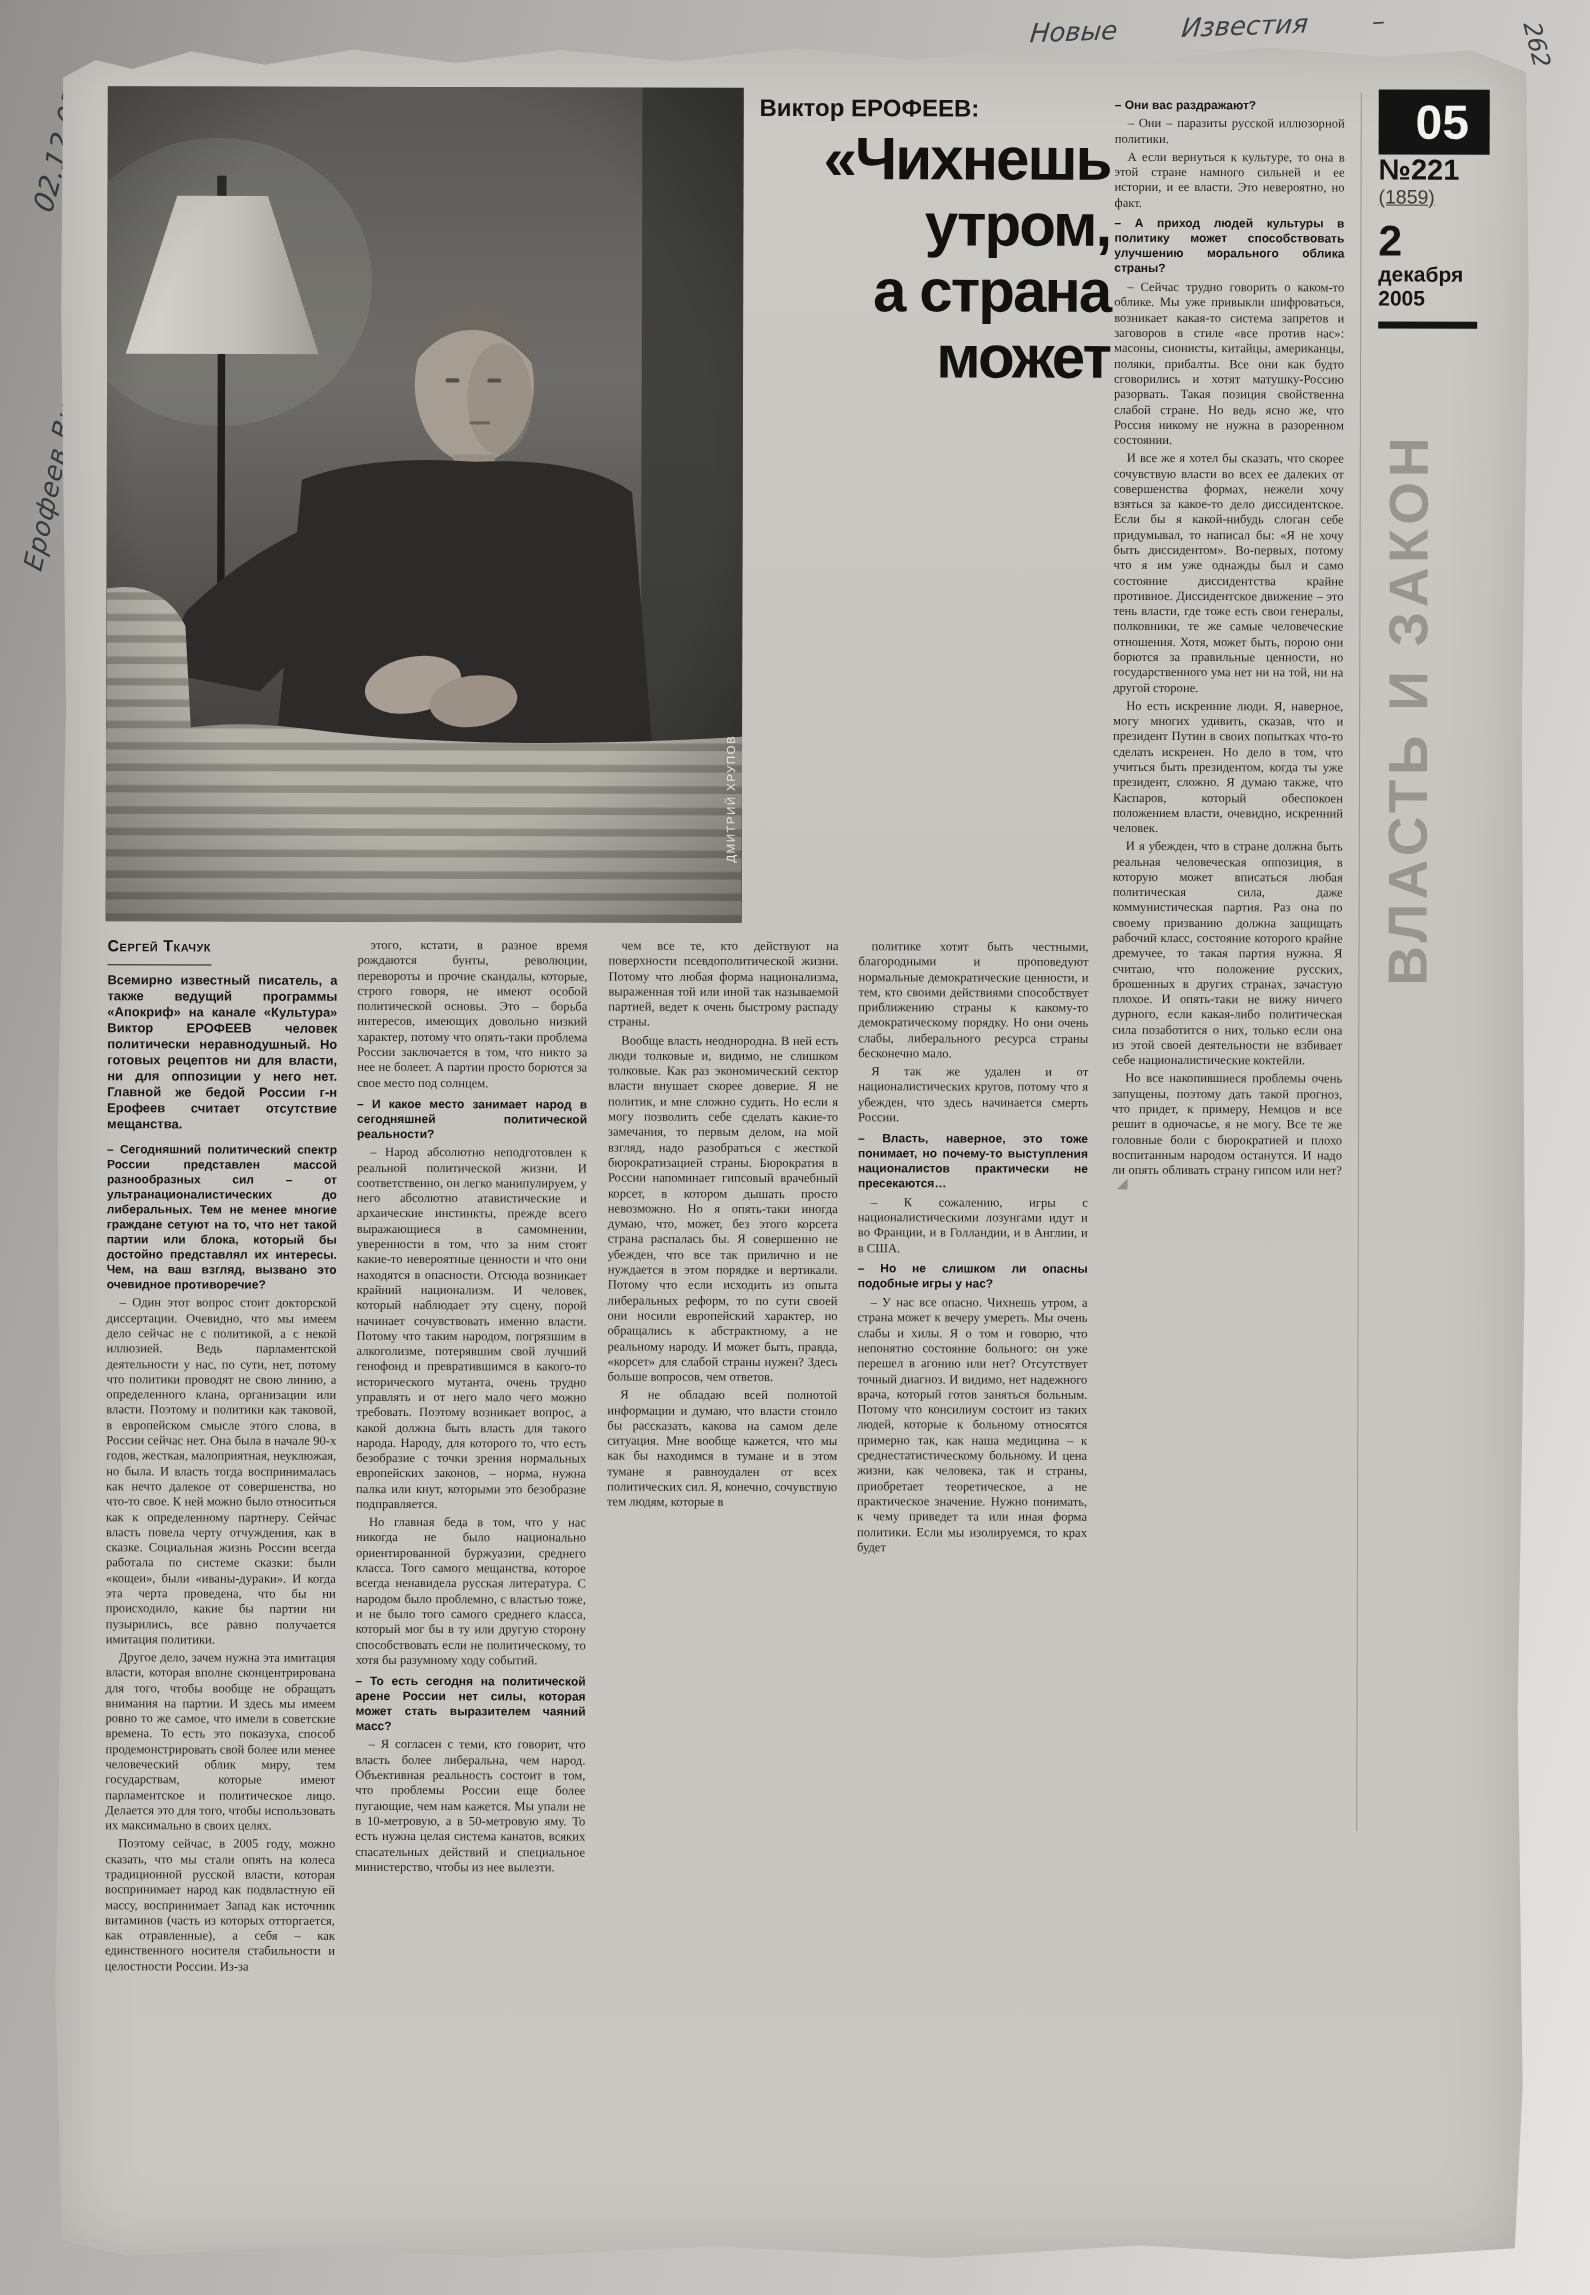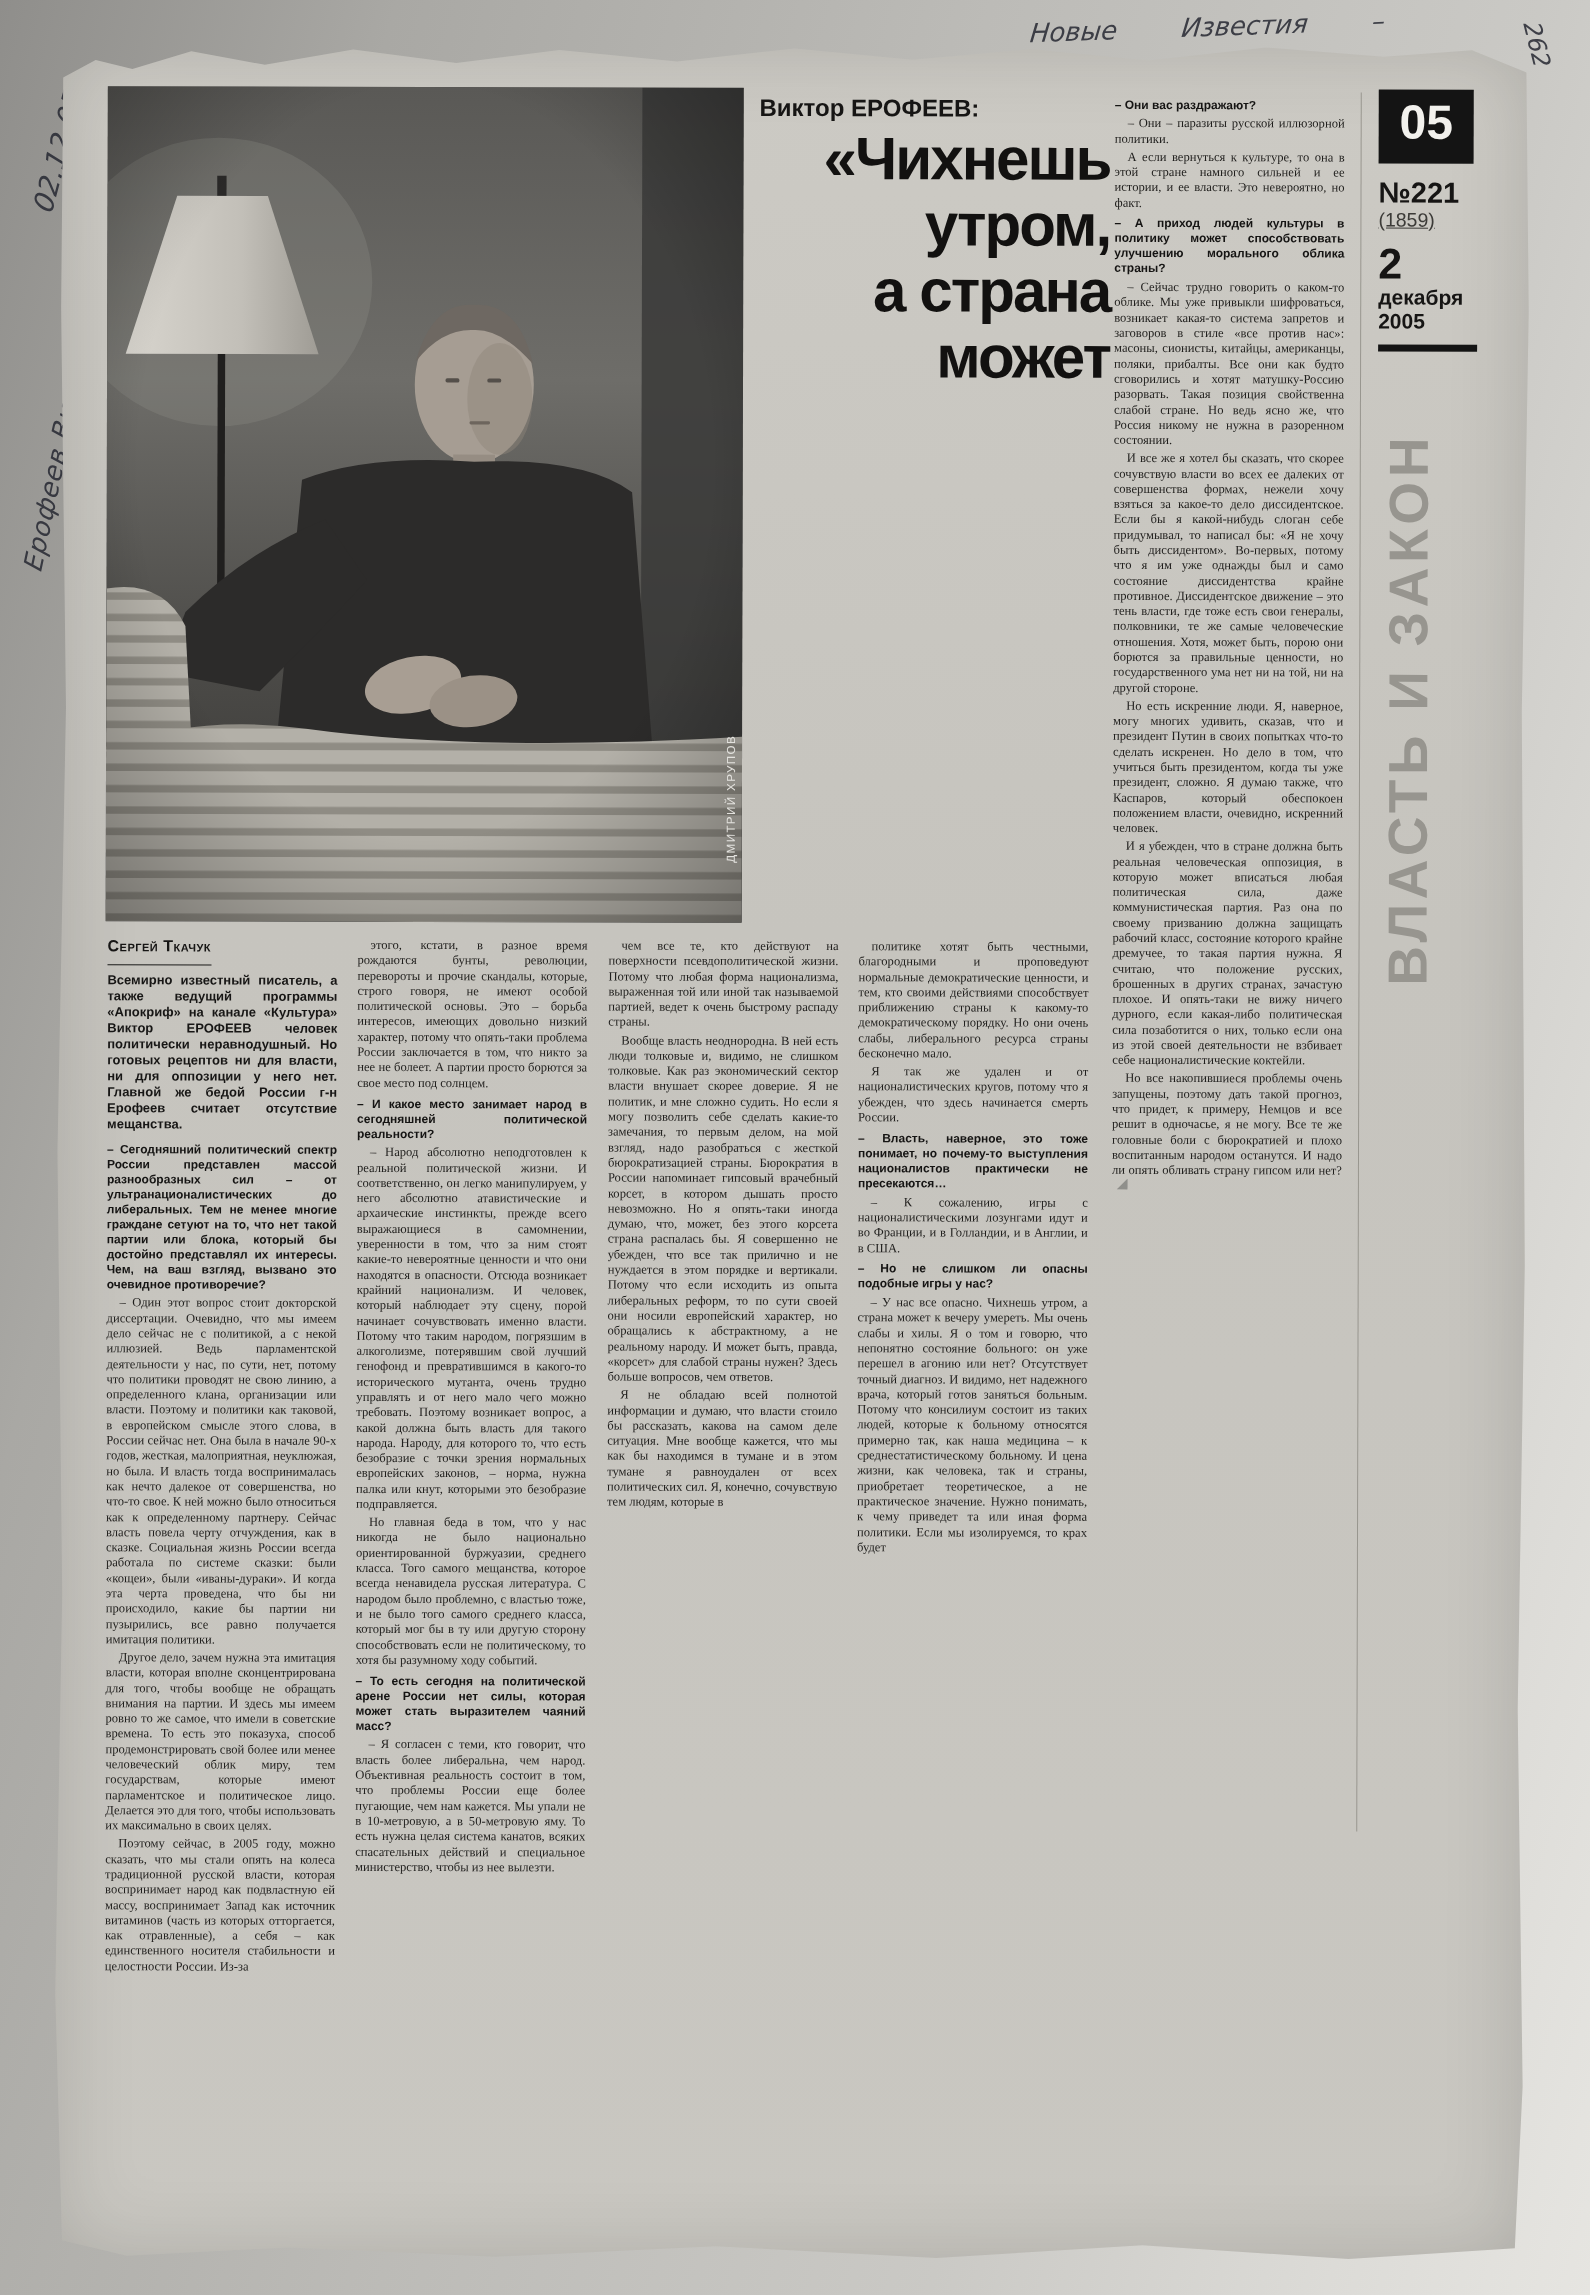--- a/index.html
+++ b/index.html
@@ -30,22 +30,22 @@
     font-family:"Liberation Sans",sans-serif;font-size:11.6px;letter-spacing:1.4px;color:#e3e2de;
   }
   
   .headline{position:absolute;left:698px;top:50px;width:354px;}
   .kicker{font:700 24px/28px "Liberation Sans",sans-serif;color:#161514;margin:0 0 3.7px 2.8px;}
   .title{text-align:right;}
   .tl{font:700 60px/66px "Liberation Sans",sans-serif;letter-spacing:-1.9px;color:#121110;}
   
   .vrule{position:absolute;left:1302px;top:47px;width:1.4px;height:1739px;background:#98968f;}
   .masthead{position:absolute;left:1320px;top:44px;width:153px;font-family:"Liberation Sans",sans-serif;}
-  .pagebox{width:95px;height:74px;background:#141414;color:#f2f1ed;font:700 48px/65px "Liberation Sans",sans-serif;text-align:center;}
-  .issue{font:700 29px/31px "Liberation Sans",sans-serif;margin-top:14px;color:#161514;}
+  .pagebox{width:95px;height:65px;background:#141414;color:#f2f1ed;font:700 48px/65px "Liberation Sans",sans-serif;text-align:center;padding-left:16px;}
+  .issue{font:700 29px/31px "Liberation Sans",sans-serif;color:#161514;}
   .issue-sub{font:400 19.5px/22px "Liberation Sans",sans-serif;color:#3c3b38;text-decoration:underline;}
   .date-day{font:700 43px/43px "Liberation Sans",sans-serif;margin-top:12px;color:#161514;}
   .date-month,.date-year{font:700 21px/24px "Liberation Sans",sans-serif;color:#161514;}
   .mh-bar{width:99px;height:7.4px;background:#141414;margin-top:11px;}
   .section-vert{
     position:absolute;left:1319px;top:326px;height:614px;
     writing-mode:vertical-rl;transform:rotate(180deg);
     font:700 55px "Liberation Sans",sans-serif;letter-spacing:4.7px;color:#97958f;white-space:nowrap;
   }
   

